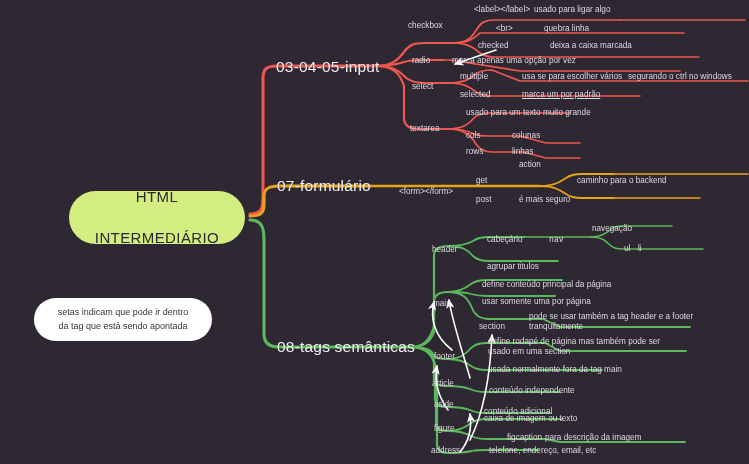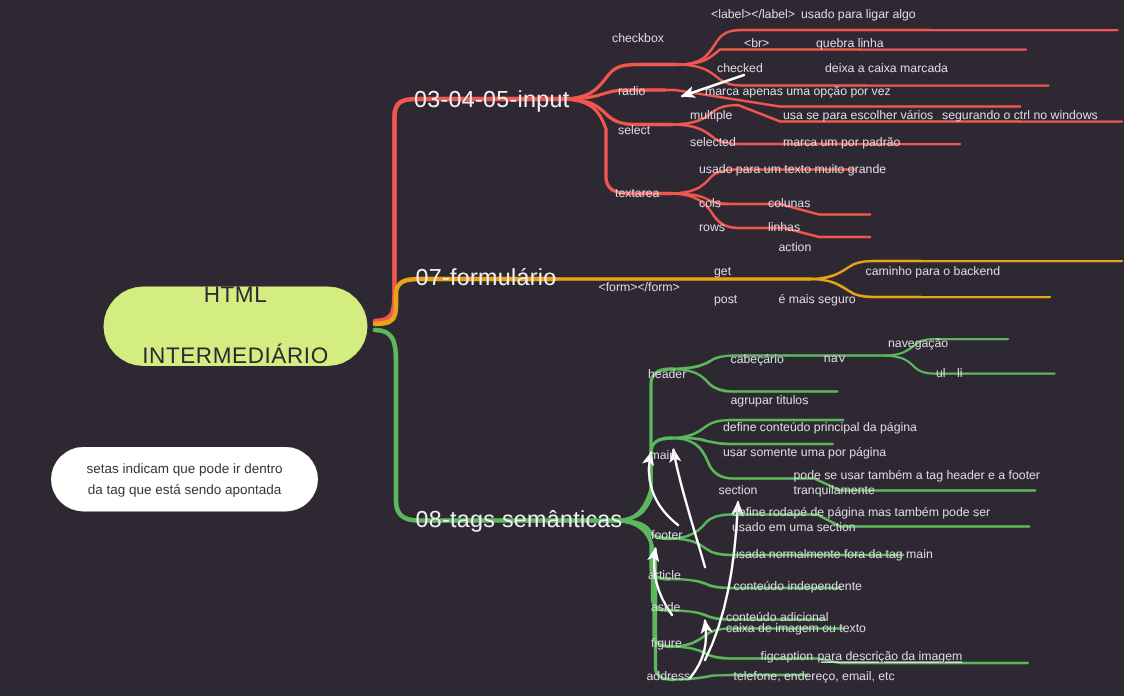--- a/index.html
+++ b/index.html
@@ -177,28 +177,28 @@
 
 <div class="lbl node-l2" style="left:408px;top:21px;">checkbox</div>
 <div class="lbl node-l3" style="left:474px;top:5px;">&lt;label&gt;&lt;/label&gt;</div>
 <div class="lbl node-l4" style="left:534px;top:5px;">usado para ligar algo</div>
 <div class="lbl node-l3" style="left:496px;top:24px;">&lt;br&gt;</div>
 <div class="lbl node-l4" style="left:544px;top:24px;">quebra linha</div>
 <div class="lbl node-l3" style="left:478px;top:41px;">checked</div>
 <div class="lbl node-l4" style="left:550px;top:41px;">deixa a caixa marcada</div>
 
 <div class="lbl node-l2" style="left:412px;top:56px;">radio</div>
-<div class="lbl node-l3" style="left:452px;top:56px;margin-left:18px;">marca apenas uma opção por vez</div>
+<div class="lbl node-l3" style="left:452px;top:56px;">marca apenas uma opção por vez</div>
 
 <div class="lbl node-l2" style="left:412px;top:82px;">select</div>
 <div class="lbl node-l3" style="left:460px;top:72px;">multiple</div>
 <div class="lbl node-l4" style="left:522px;top:72px;">usa se para escolher vários</div>
 <div class="lbl node-l4" style="left:628px;top:72px;">segurando o ctrl no windows</div>
 <div class="lbl node-l3" style="left:460px;top:90px;">selected</div>
-<div class="lbl node-l4" style="left:522px;top:90px;">marca um por padrão</div>
+<div class="lbl node-l4" style="left:522px;top:90px;text-decoration:underline;">marca um por padrão</div>
 
 <div class="lbl node-l2" style="left:410px;top:124px;">textarea</div>
 <div class="lbl node-l3" style="left:466px;top:108px;">usado para um texto muito grande</div>
 <div class="lbl node-l3" style="left:466px;top:131px;">cols</div>
 <div class="lbl node-l4" style="left:512px;top:131px;">colunas</div>
 <div class="lbl node-l3" style="left:466px;top:147px;">rows</div>
 <div class="lbl node-l4" style="left:512px;top:147px;">linhas</div>
 
 <div class="lbl node-l2" style="left:399px;top:187px;">&lt;form&gt;&lt;/form&gt;</div>
 <div class="lbl node-l3" style="left:476px;top:176px;">get</div>
@@ -229,16 +229,16 @@
 
 <div class="lbl node-l2" style="left:432px;top:379px;">article</div>
 <div class="lbl node-l3" style="left:489px;top:386px;">conteúdo independente</div>
 
 <div class="lbl node-l2" style="left:434px;top:400px;">aside</div>
 <div class="lbl node-l3" style="left:484px;top:407px;">conteúdo adicional</div>
 
 <div class="lbl node-l2" style="left:434px;top:424px;">figure</div>
 <div class="lbl node-l3" style="left:484px;top:414px;">caixa de imagem ou texto</div>
 <div class="lbl node-l3" style="left:484px;top:433px;margin-left:23px;">figcaption</div>
-<div class="lbl node-l4" style="left:545px;top:433px;text-decoration:underline;">para descrição da imagem</div>
+<div class="lbl node-l4" style="left:545px;top:433px;">para descrição da imagem</div>
 
 <div class="lbl node-l2" style="left:431px;top:446px;">address</div>
 <div class="lbl node-l3" style="left:489px;top:446px;">telefone, endereço, email, etc</div>
 
 </body></html>

